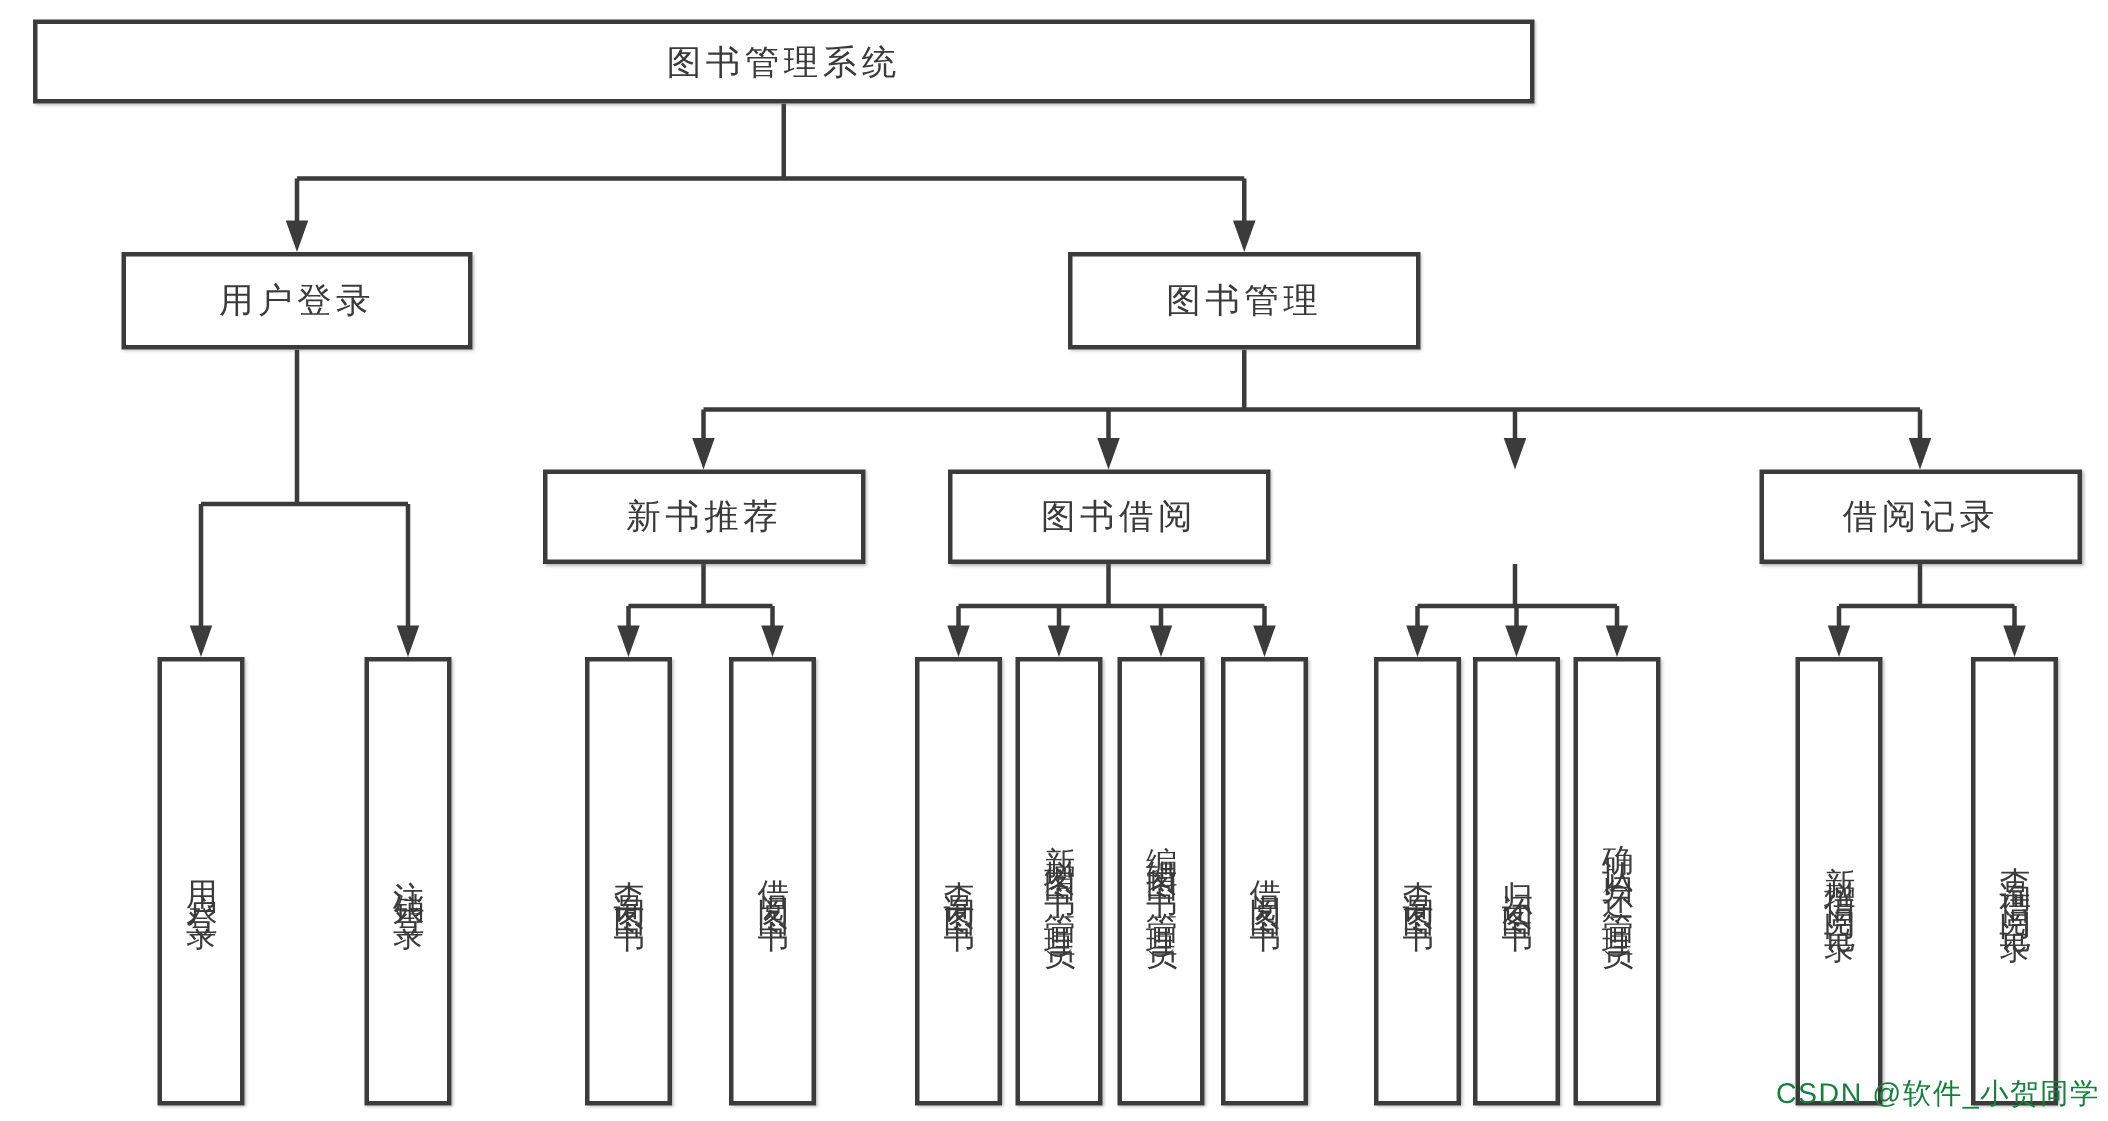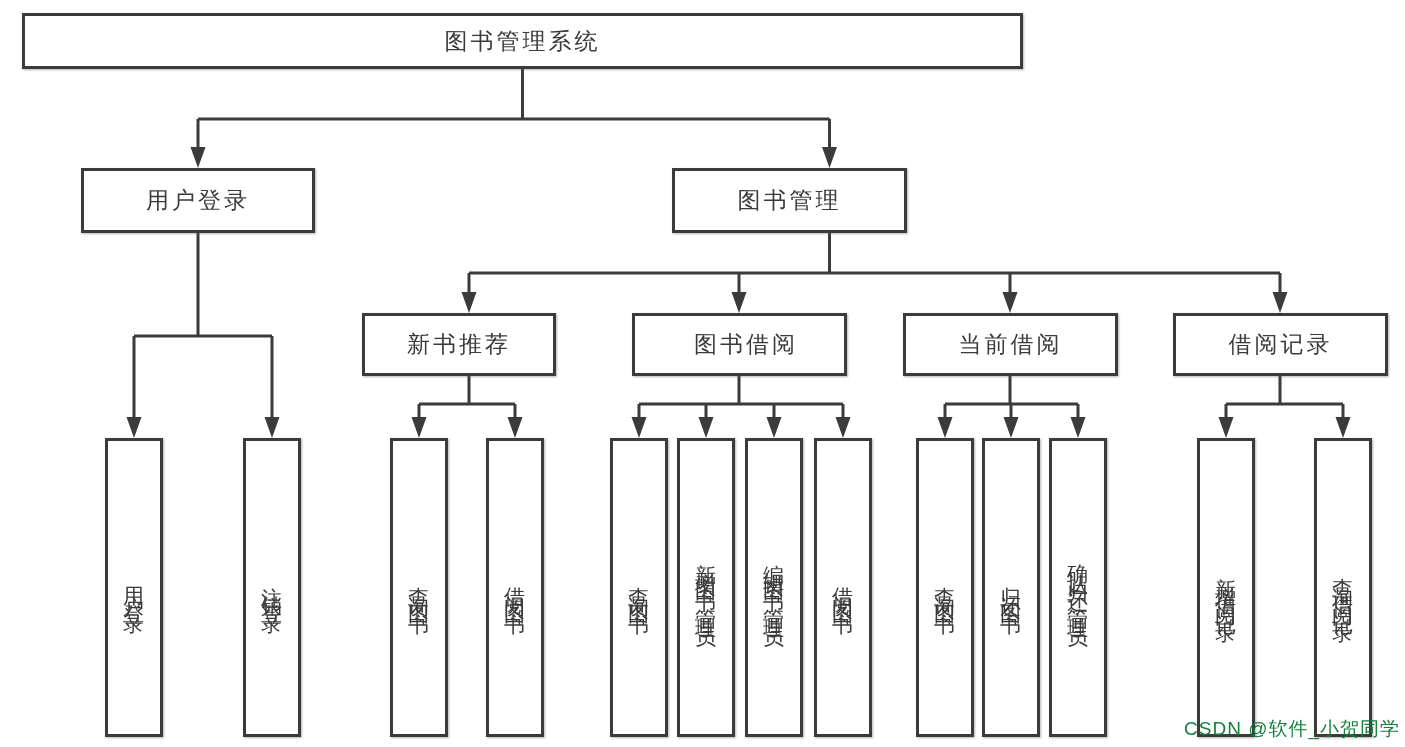--- a/index.html
+++ b/index.html
@@ -62,25 +62,24 @@
       <polygon points="1003.5,417 1018.5,417 1011,438"></polygon>
       <polygon points="1070.5,417 1085.5,417 1078,438"></polygon>
       <polygon points="1218.5,417 1233.5,417 1226,438"></polygon>
       <polygon points="1335.5,417 1350.5,417 1343,438"></polygon>
     </g>
   </svg>
 
   <div class="hbox" style="left:22px;top:13px;width:1001px;height:56px;">图书管理系统</div>
 
   <div class="hbox" style="left:81px;top:168px;width:234px;height:65px;">用户登录</div>
-  <div class="hbox" style="left:672px;top:168px;width:235px;height:65px;">图书管理</div>
+  <div class="hbox" style="left:712px;top:168px;width:235px;height:65px;">图书管理</div>
 
-  <div class="hbox" style="left:362px;top:313px;width:194px;height:63px;">新书推荐</div>
+  <div class="hbox" style="left:362px;top:313px;width:215px;height:63px;">新书推荐</div>
   <div class="hbox" style="left:632px;top:313px;width:215px;height:63px;padding-left:13px;">图书借阅</div>
-  <div class="hbox" style="left:903px;top:313px;width:215px;height:63px;">当前借阅</div>
   <div class="hbox" style="left:1173px;top:313px;width:215px;height:63px;">借阅记录</div>
 
   <div class="vbox" style="left:105px;">
     <span>用户登录</span>
   </div>
   <div class="vbox" style="left:243px;">
     <span>注销登录</span>
   </div>
 
   <div class="vbox" style="left:390px;">

